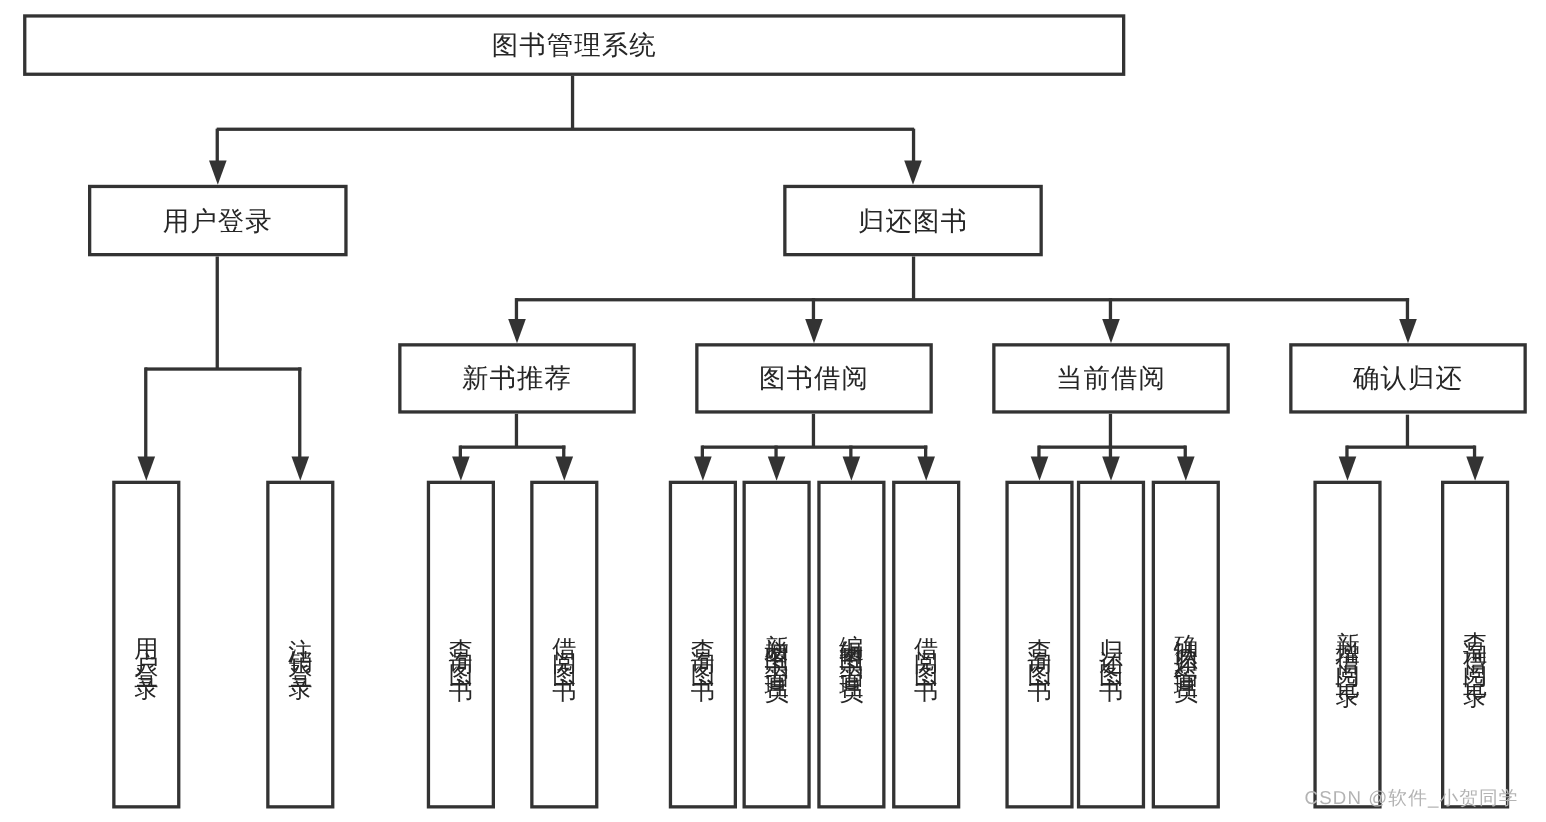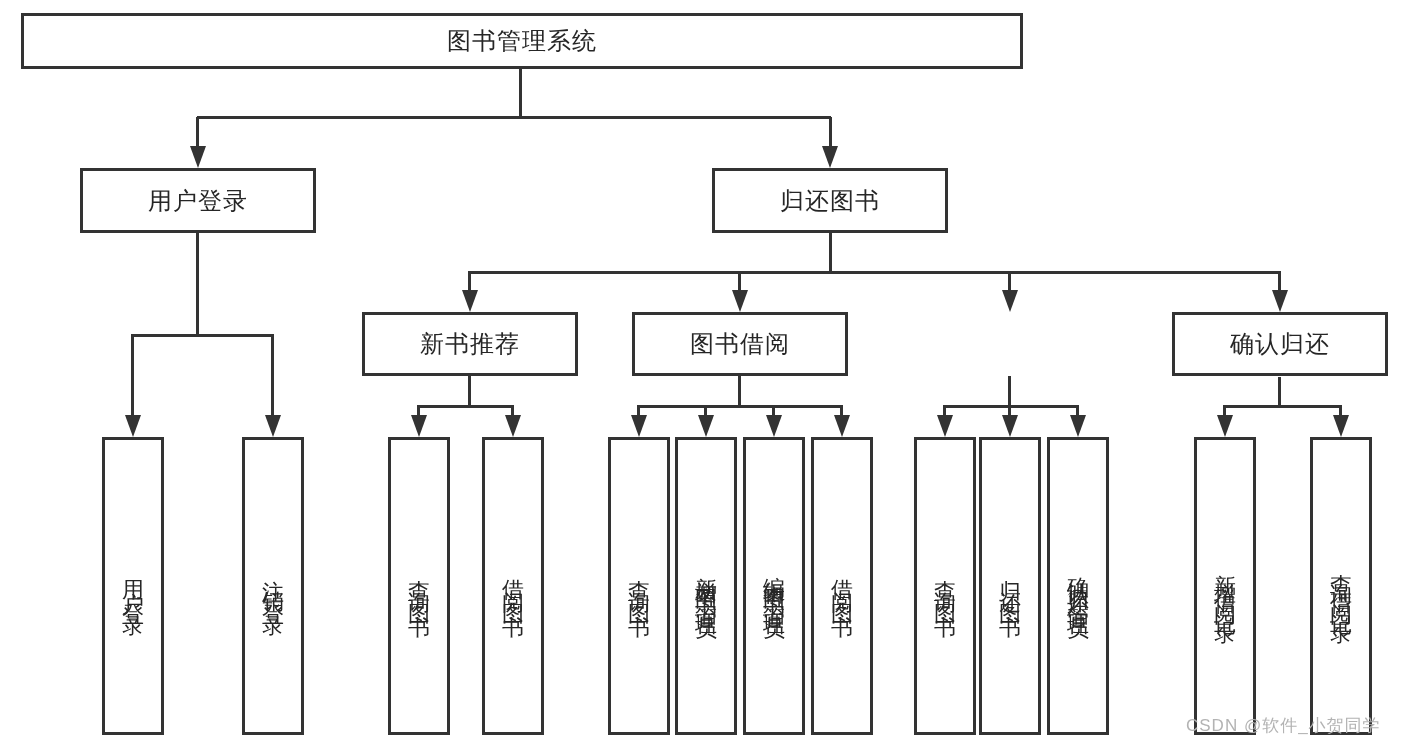--- a/index.html
+++ b/index.html
@@ -144,20 +144,23 @@
   <div class="box hbox" style="left:712px;top:168px;width:236px;height:65px">
     <span>归还图书</span>
   </div>
 
   <div class="box hbox" style="left:362px;top:312px;width:216px;height:64px">
     <span>新书推荐</span>
   </div>
   <div class="box hbox" style="left:632px;top:312px;width:216px;height:64px">
     <span>图书借阅</span>
   </div>
+  <div class="box hbox" style="left:902px;top:312px;width:216px;height:64px">
+    <span>当前借阅</span>
+  </div>
   <div class="box hbox" style="left:1172px;top:312px;width:216px;height:64px">
     <span>确认归还</span>
   </div>
 
   <div class="box leaf sp-wide" style="left:102px;top:437px">
     <span>用户登录</span>
   </div>
   <div class="box leaf sp-wide" style="left:242px;top:437px">
     <span>注销登录</span>
   </div>

